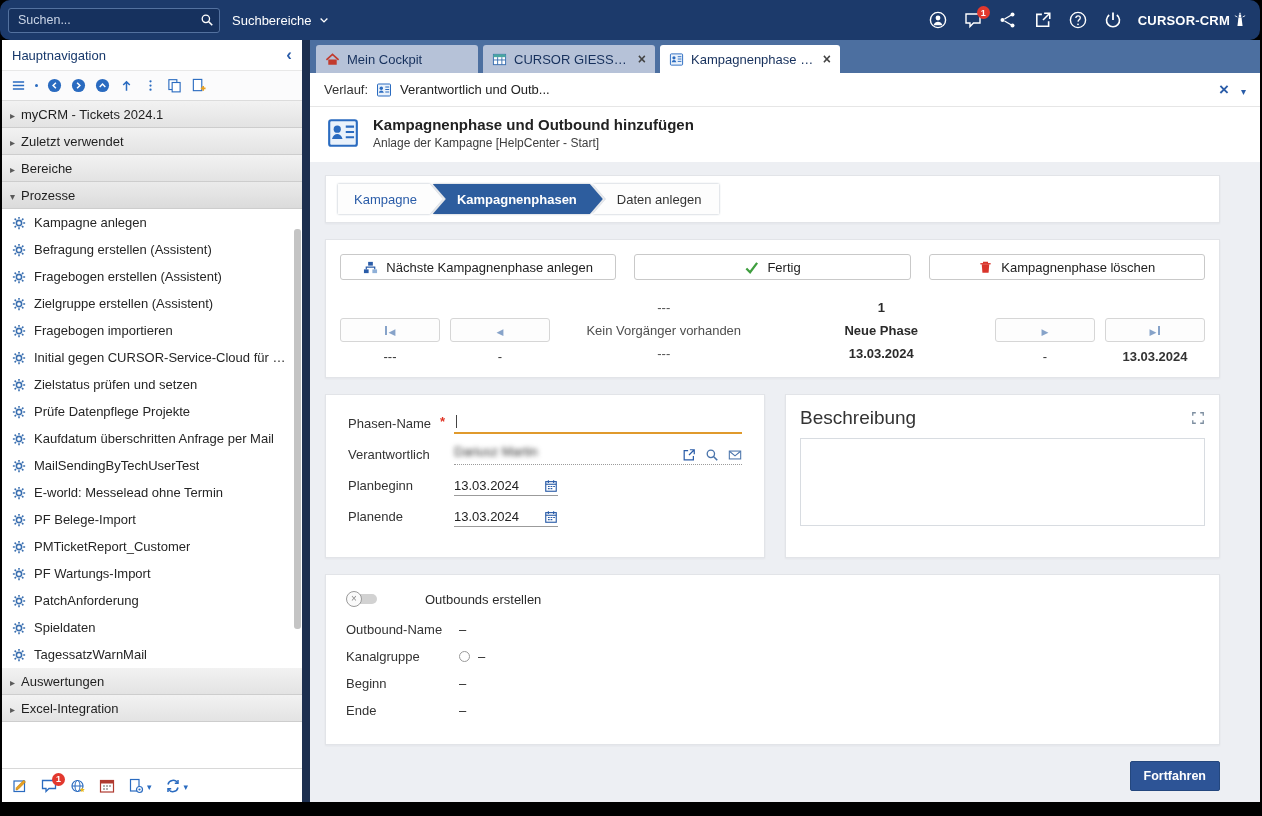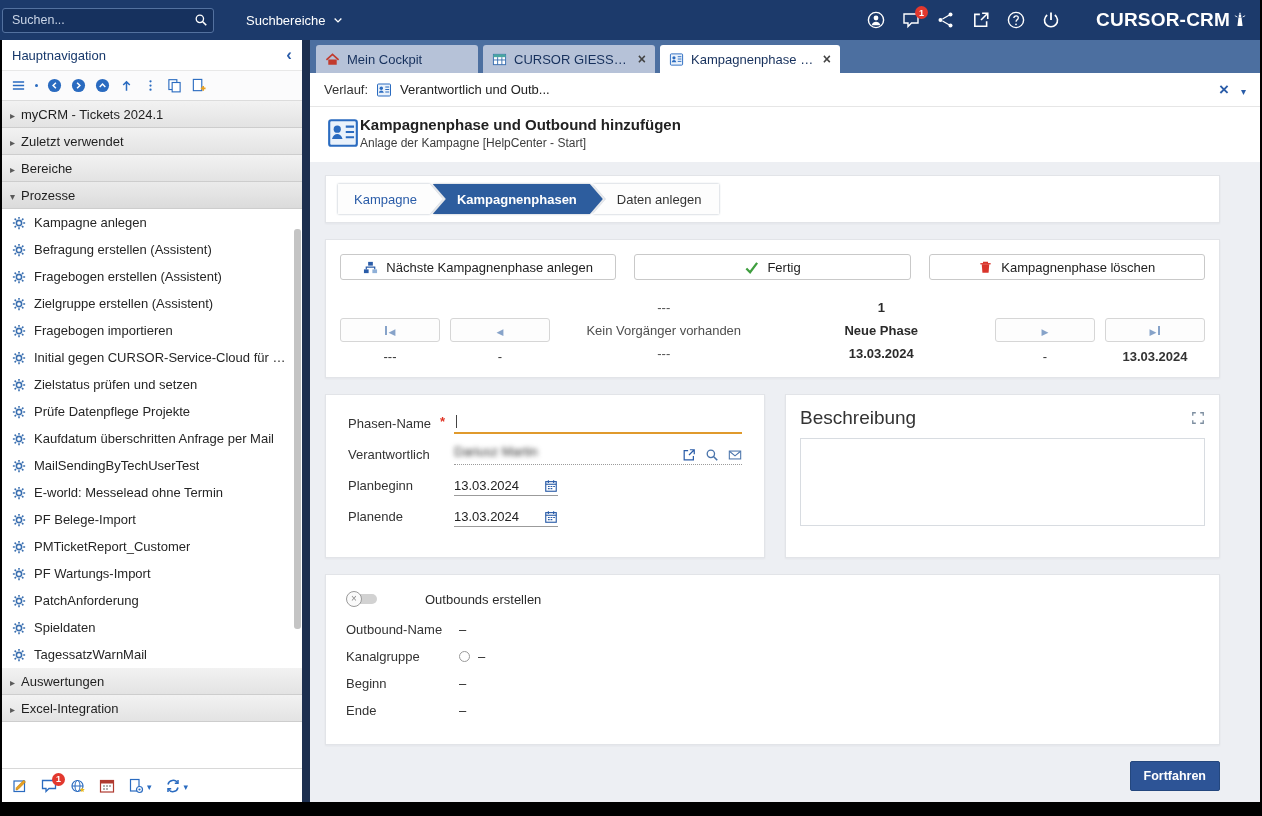--- a/index.html
+++ b/index.html
@@ -1,33 +1,33 @@
 <!DOCTYPE html>
 <html><head>
 <meta charset="utf-8">
 <style>
   * { margin:0; padding:0; box-sizing:border-box; }
   html,body { background:#000; }
   body { width:1262px; height:816px; font-family:"Liberation Sans", sans-serif; overflow:hidden; }
   .app { width:1262px; height:816px; background:#000; display:flex; flex-direction:column; overflow:hidden; border-right:2px solid #000; }
 
   
-  .topbar { height:40px; flex:0 0 40px; background:#1c3a6b; display:flex; align-items:center; padding:0 14px 0 2px; gap:32px; }
+  .topbar { height:40px; flex:0 0 40px; background:#1c3a6b; display:flex; align-items:center; padding:0 14px 0 8px; gap:12px;border-radius:10px; }
   .search-box { position:relative; width:212px; height:25px; }
   .search-box input { width:100%; height:100%; background:#16315e; border:1px solid #53719f; border-radius:3px; color:#fff; font-size:12.5px; padding:0 26px 0 9px; font-family:inherit; outline:none; }
   .search-box input::placeholder { color:#c9d4e6; }
   .mag { position:absolute; right:6px; top:5px; width:14px; height:14px; color:#fff; cursor:pointer; }
   .sb-drop { display:flex; align-items:center; gap:6px; color:#fff; font-size:13px; cursor:pointer;text-align:center; }
   .chev { width:12px; height:12px; color:#fff; }
   .tb-spacer { flex:1; }
   .tb-icons { display:flex; align-items:center; gap:17px; }
   .tbi { width:18px; height:18px; color:#fff; cursor:pointer; }
   .tbi-wrap { position:relative; display:inline-flex; }
   .badge { position:absolute; top:-5px; right:-8px; min-width:13px; height:13px; background:#e2382e; border-radius:7px; color:#fff; font-size:9px; font-weight:bold; display:flex; align-items:center; justify-content:center; padding:0 3px; }
-  .brand { display:flex; align-items:center; gap:4px; color:#fff; font-size:19px; font-weight:bold; letter-spacing:.2px; margin-left:4px; }
+  .brand { display:flex; align-items:center; gap:4px; color:#fff; font-size:13px; font-weight:bold; letter-spacing:.2px; margin-left:4px; }
   .brand-ic { width:12px; height:16px; color:#fff; }
 
   
   .body-row { flex:0 0 762px; height:762px; display:flex; min-width:0; }
   .splitter { width:8px; flex:0 0 8px; background:#1d2f4f; cursor:col-resize; }
 
   
   .sidebar { width:302px; flex:0 0 302px; background:#fff; border-left:2px solid #000; display:flex; flex-direction:column; font-size:13px; }
   .sb-header { height:31px; flex:0 0 31px; display:flex; align-items:center; justify-content:space-between; padding:0 10px; background:#fff; border-bottom:1px solid #e8e8e8; color:#17386b; }
   .sb-collapse { cursor:pointer; }
@@ -63,21 +63,21 @@
   .tab-x::before { content:"×"; font-size:14px; font-weight:bold; color:#444; }
 
   .verlauf { height:34px; flex:0 0 34px; background:#fff; display:flex; align-items:center; gap:8px; padding:0 14px; border-bottom:1px solid #e6e6e6; }
   .v-lbl { font-size:13px; color:#333; }
   .vic { width:16px; height:16px; }
   .v-link { font-size:13px; color:#222; cursor:pointer; }
   .v-right { margin-left:auto; display:flex; align-items:center; gap:12px; }
   .v-x { cursor:pointer; } .v-x::before { content:"×"; color:#2a5ca8; font-size:17px; font-weight:bold; }
   .v-chev { cursor:pointer; } .v-chev::before { content:"▾"; color:#2a5ca8; font-size:10px; }
 
-  .page-head { background:#fff; display:flex; align-items:center; gap:0; padding:9px 16px 12px; flex:0 0 auto; }
+  .page-head { background:#fff; display:flex; align-items:center; gap:13px; padding:9px 16px 12px; flex:0 0 auto; }
   .ph-ic { width:34px; height:34px; }
   .ph-title { font-size:15px; font-weight:bold; color:#222; }
   .ph-sub { font-size:12px; color:#3d3d3d; margin-top:3px; }
 
   .content { flex:1; min-height:0; background:#edeff3; padding:13px 40px 0 15px; display:flex; flex-direction:column; overflow:hidden; }
   .panel { background:#fff; border:1px solid #e2e4e8; box-shadow:0 1px 2px rgba(30,40,60,.05); margin-bottom:16px; }
 
   
   .wiz { padding:6px 12px; }
   .steps { display:flex; padding:2px 0; }

